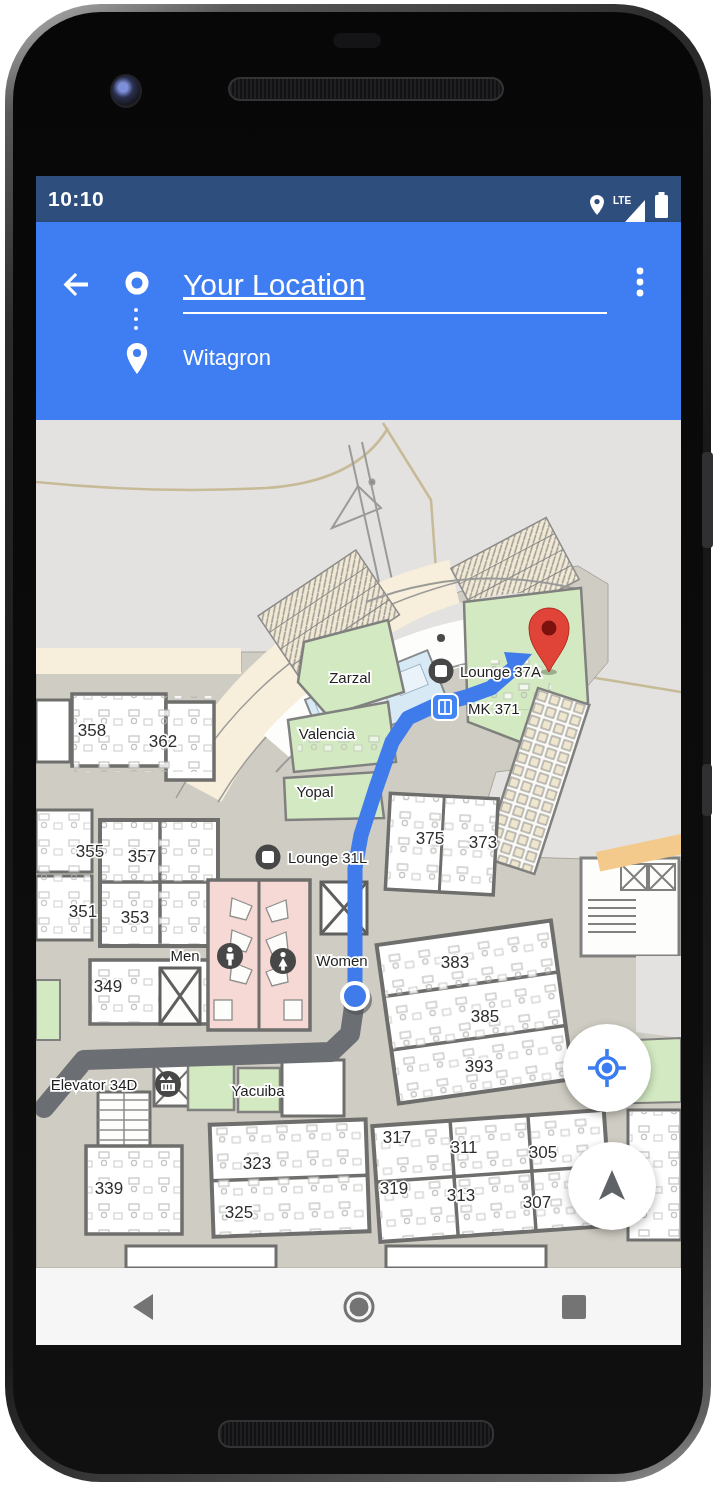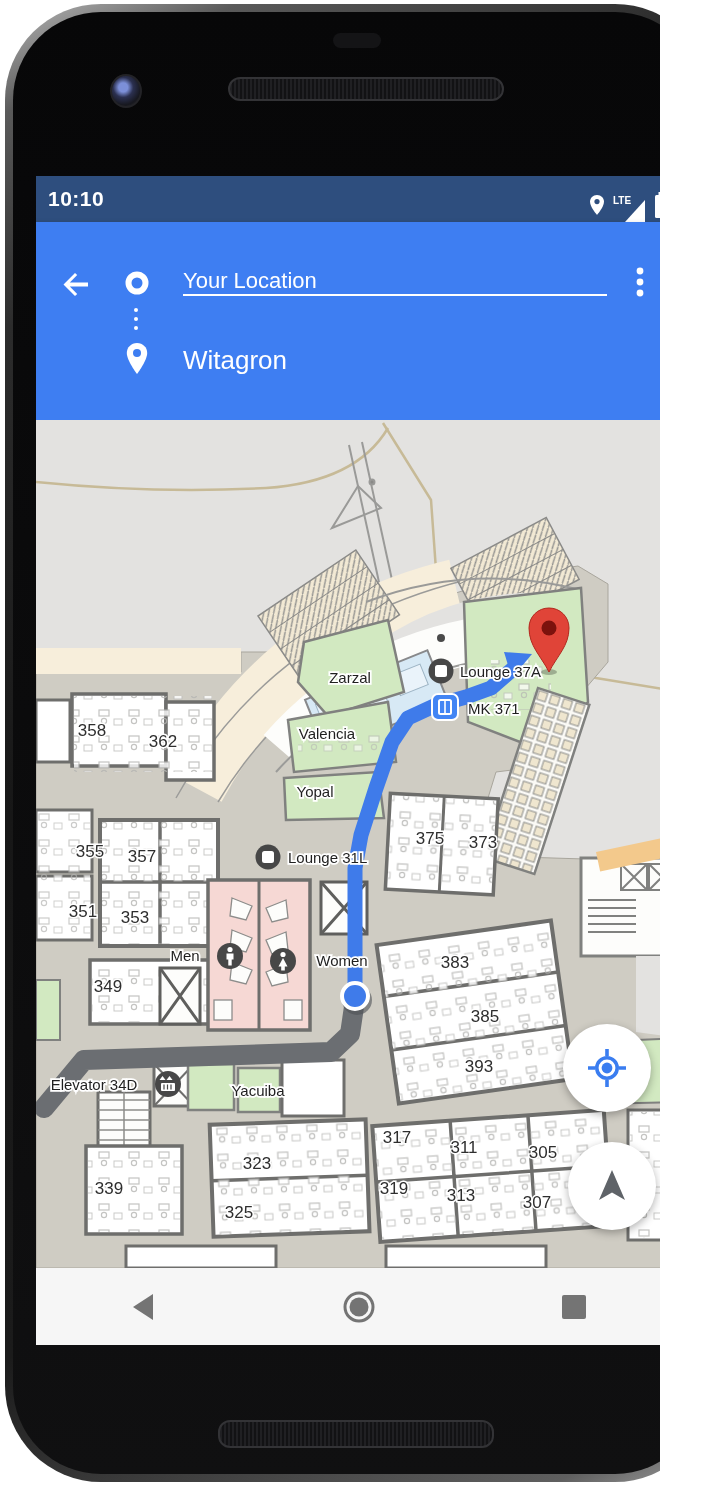--- a/index.html
+++ b/index.html
@@ -1,16 +1,16 @@
 <!DOCTYPE html>
 <html><head>
 <meta charset="utf-8">
 <style>
   html,body{margin:0;padding:0;background:#fff;}
-  .stage{position:relative;width:660px;height:1488px;background:#fff;overflow:hidden;
+  .stage{position:relative;width:716px;height:1488px;background:#fff;overflow:hidden;
          font-family:"Liberation Sans",sans-serif;}
   
   .phone{position:absolute;left:5px;top:4px;width:706px;height:1478px;border-radius:96px;
          background:linear-gradient(155deg,#b9b9b9 0%,#5a5a5a 6%,#2c2c2c 18%,#171717 45%,#1b1b1b 75%,#5f5f5f 96%,#9f9f9f 100%);}
   .phone-inner{position:absolute;left:8px;top:8px;right:8px;bottom:8px;border-radius:88px;
          background:linear-gradient(180deg,#070708,#0c0c0d 60%,#101011);}
   .side-btn{position:absolute;background:#303032;border-radius:4px;}
   .btn-power{left:702px;top:452px;width:11px;height:96px;}
   .btn-low{left:702px;top:764px;width:10px;height:52px;}
   .camera{position:absolute;left:110px;top:74px;width:28px;height:30px;border-radius:50%;
@@ -24,23 +24,23 @@
   
   .screen{position:absolute;left:36px;top:176px;width:645px;height:1169px;background:#e3e2e0;overflow:hidden;}
   .status-bar{position:relative;height:46px;background:#2e4e7e;color:#fff;display:flex;align-items:center;}
   .status-time{margin-left:12px;font-size:21px;font-weight:bold;letter-spacing:.5px;}
   .status-icons{position:absolute;right:12px;top:0;height:46px;display:flex;align-items:flex-end;gap:7px;}
   .lte-wrap{position:relative;width:34px;height:26px;}
   .lte-txt{position:absolute;left:0;top:-1px;font-size:10px;font-weight:bold;}
   
   .dir-header{position:relative;height:198px;background:#3e7ef2;box-shadow:0 3px 6px rgba(0,0,0,.35);}
   .hdr-ic{position:absolute;display:flex;align-items:center;justify-content:center;}
-  .origin-text{position:absolute;left:147px;top:46px;width:424px;color:#fff;font-size:22px;
-               border-bottom:2px solid #fff;}
-  .dest-text{position:absolute;left:147px;top:123px;color:#fff;font-size:26px;}
+  .origin-text{position:absolute;left:147px;top:46px;width:424px;color:#fff;font-size:30px;
+               border-bottom:2px solid #fff;padding-bottom:10px;text-decoration:underline;}
+  .dest-text{position:absolute;left:147px;top:123px;color:#fff;font-size:22px;}
   .dots-col{position:absolute;left:98px;top:86px;display:flex;flex-direction:column;gap:5px;}
   .dots-col i{width:4px;height:4px;border-radius:50%;background:#fff;}
   
   .map-wrap{position:relative;width:645px;height:848px;background:#e3e2e0;}
   .map-wrap svg{display:block;}
   text.rn{font-size:17px;fill:#2e2e2e;paint-order:stroke;stroke:#ffffff;stroke-width:3px;font-family:"Liberation Sans",sans-serif;}
   text.pl{font-size:15px;fill:#1f1f1f;paint-order:stroke;stroke:#ffffff;stroke-width:3.5px;font-family:"Liberation Sans",sans-serif;}
   .fab{position:absolute;width:88px;height:88px;border-radius:50%;background:#fff;
        box-shadow:0 3px 8px rgba(0,0,0,.3);display:flex;align-items:center;justify-content:center;}
   .fab-locate{left:527px;top:604px;}

